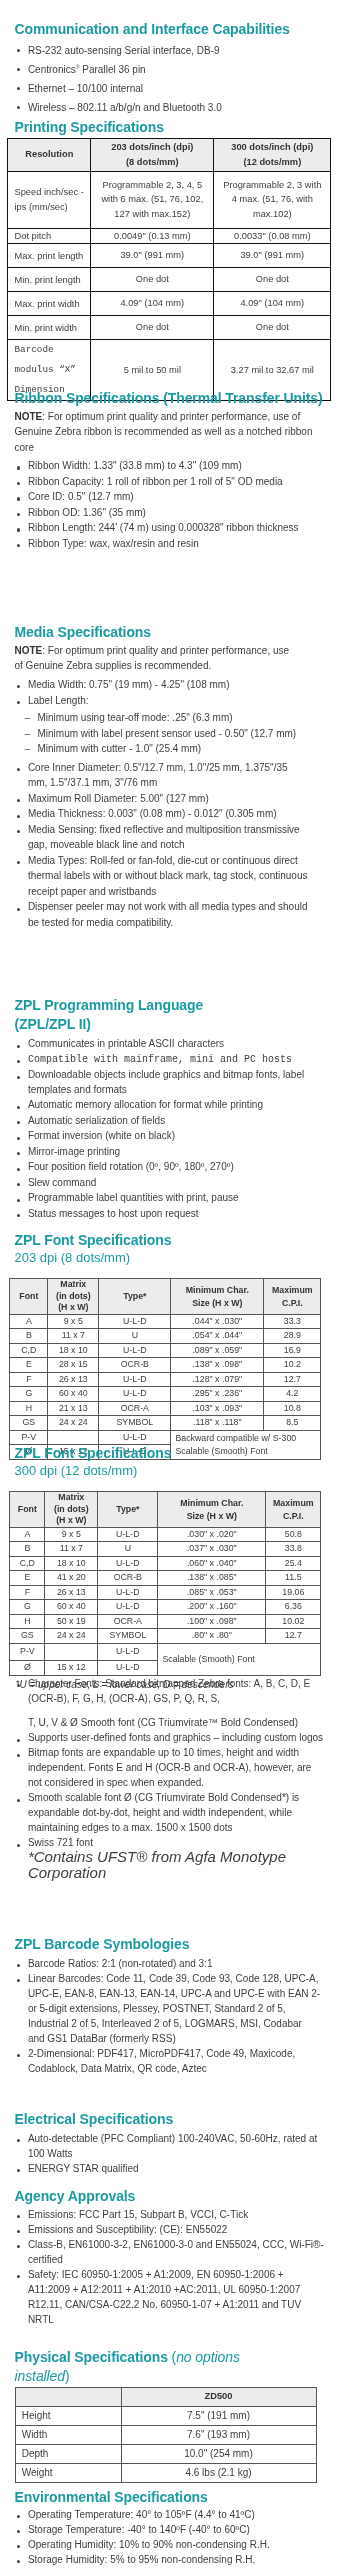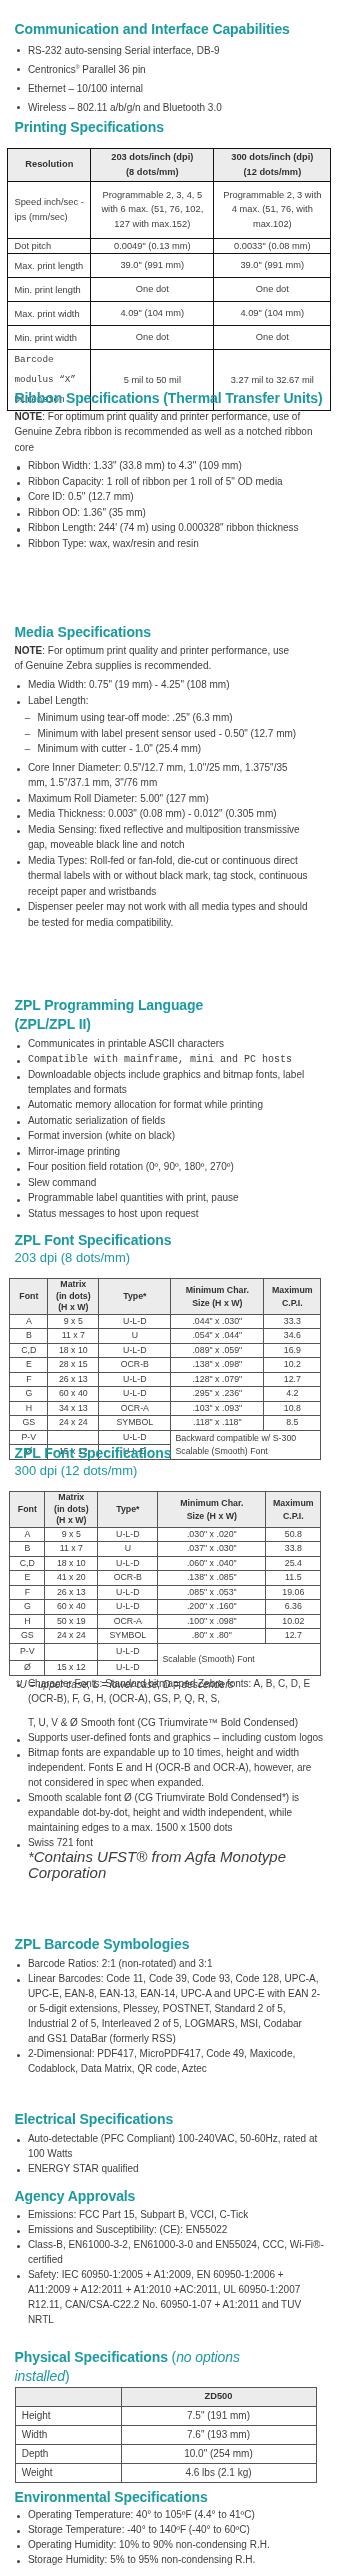--- a/index.html
+++ b/index.html
@@ -105,21 +105,21 @@
   <ul class="bul" style="margin-top:2.1px;">
     <li>RS-232 auto-sensing Serial interface, DB-9</li>
     <li><span>Centronics</span><sup>®</sup><span> Parallel 36 pin</span></li>
     <li>Ethernet – 10/100 internal</li>
     <li>Wireless – 802.11 a/b/g/n and Bluetooth 3.0</li>
   </ul>
 </section>
 
 <section class="sec" style="top:119px;">
   <h2>Printing Specifications</h2>
-  <table class="t-print" style="margin-top:11px;">
+  <table class="t-print" style="margin-top:1px;">
     <tbody>
         <tr style="height:33px;">
       <th style="width:83px;">Resolution</th>
       <th style="width:123px;"><span>203 dots/inch (dpi)</span><br><span>(8 dots/mm)</span></th>
       <th><span>300 dots/inch (dpi)</span><br><span>(12 dots/mm)</span></th>
     </tr>
     <tr style="height:57px;">
       <td class="lbl">Speed inch/sec - ips (mm/sec)</td>
       <td class="val" style="padding:0 4.1px;">Programmable 2, 3, 4, 5 with 6 max. (51, 76, 102, 127 with max.152)</td>
       <td class="val" style="padding:0 6.2px;">Programmable 2, 3 with 4 max. (51, 76, with max.102)</td>
@@ -227,21 +227,21 @@
           <td>9 x 5</td>
           <td>U-L-D</td>
           <td>.044" x .030"</td>
           <td>33.3</td>
         </tr>
     <tr class="row">
           <td>B</td>
           <td>11 x 7</td>
           <td>U</td>
           <td>.054" x .044"</td>
-          <td>34.6</td>
+          <td>28.9</td>
         </tr>
     <tr class="row">
           <td>C,D</td>
           <td>18 x 10</td>
           <td>U-L-D</td>
           <td>.089" x .059"</td>
           <td>16.9</td>
         </tr>
     <tr class="row">
           <td>E</td>
@@ -259,21 +259,21 @@
         </tr>
     <tr class="row">
           <td>G</td>
           <td>60 x 40</td>
           <td>U-L-D</td>
           <td>.295" x .236"</td>
           <td>4.2</td>
         </tr>
     <tr class="row">
           <td>H</td>
-          <td>34 x 13</td>
+          <td>21 x 13</td>
           <td>OCR-A</td>
           <td>.103" x .093"</td>
           <td>10.8</td>
         </tr>
     <tr class="row">
           <td>GS</td>
           <td>24 x 24</td>
           <td>SYMBOL</td>
           <td>.118" x .118"</td>
           <td>8.5</td>

